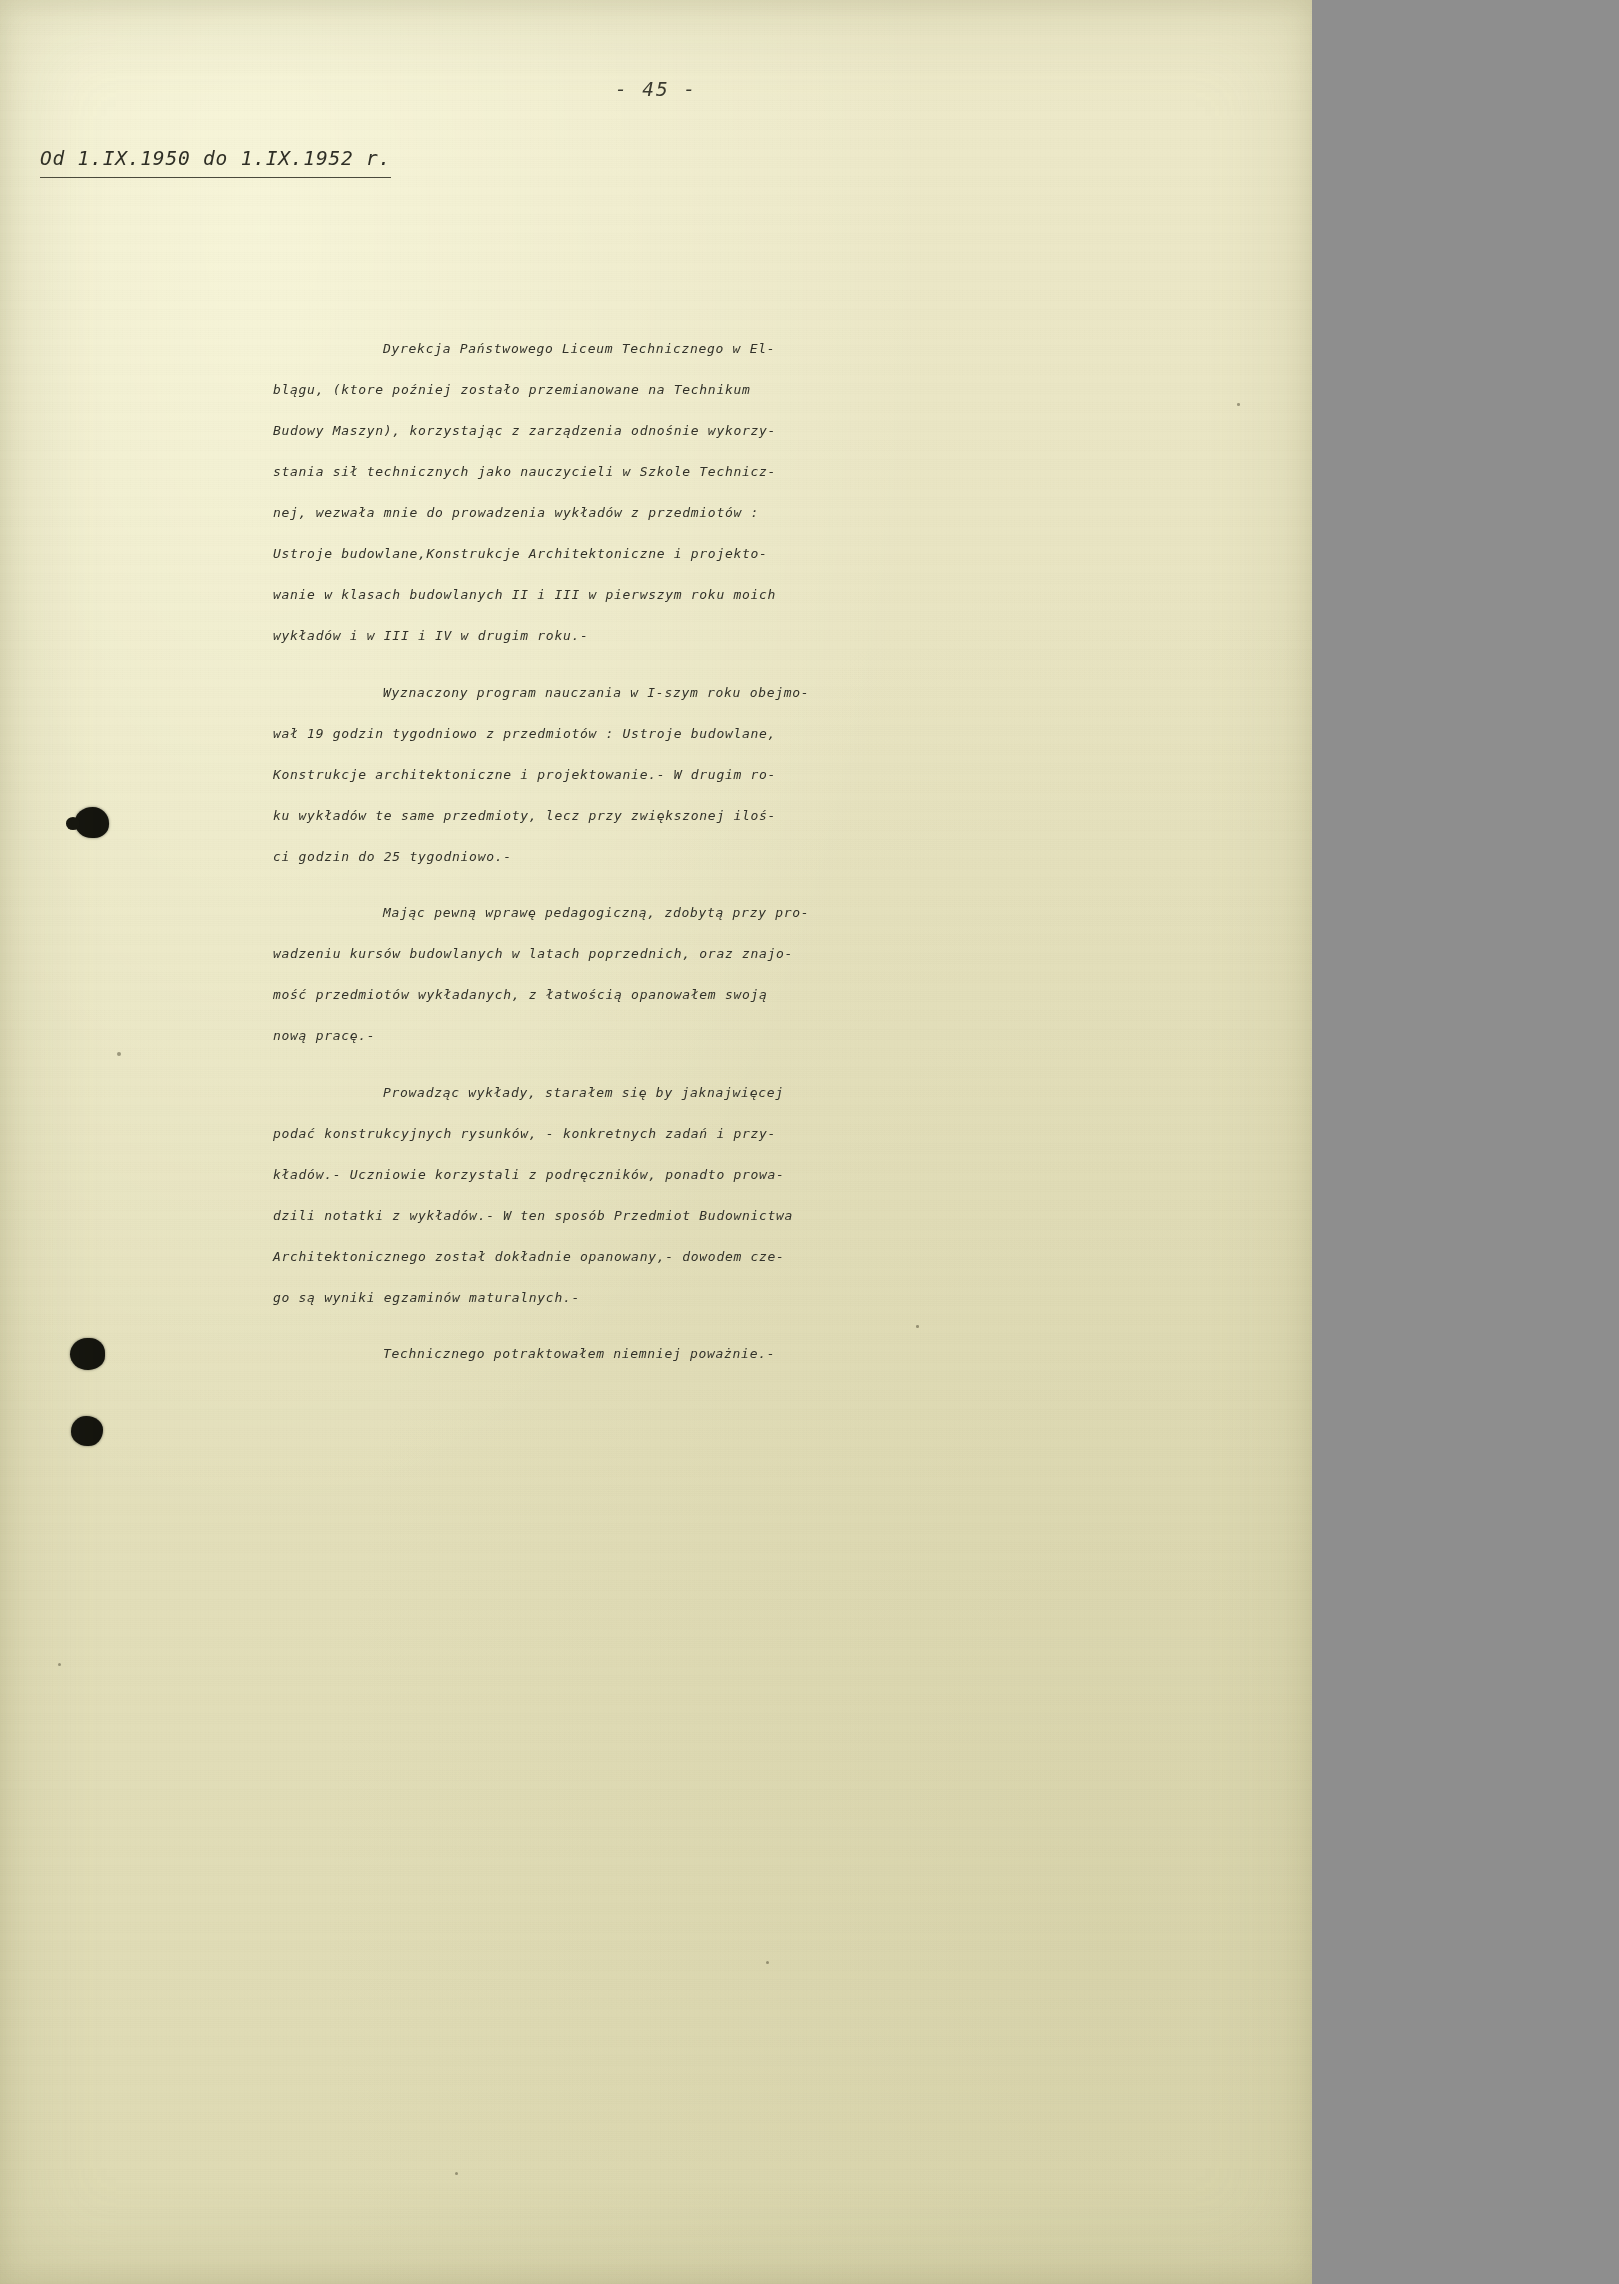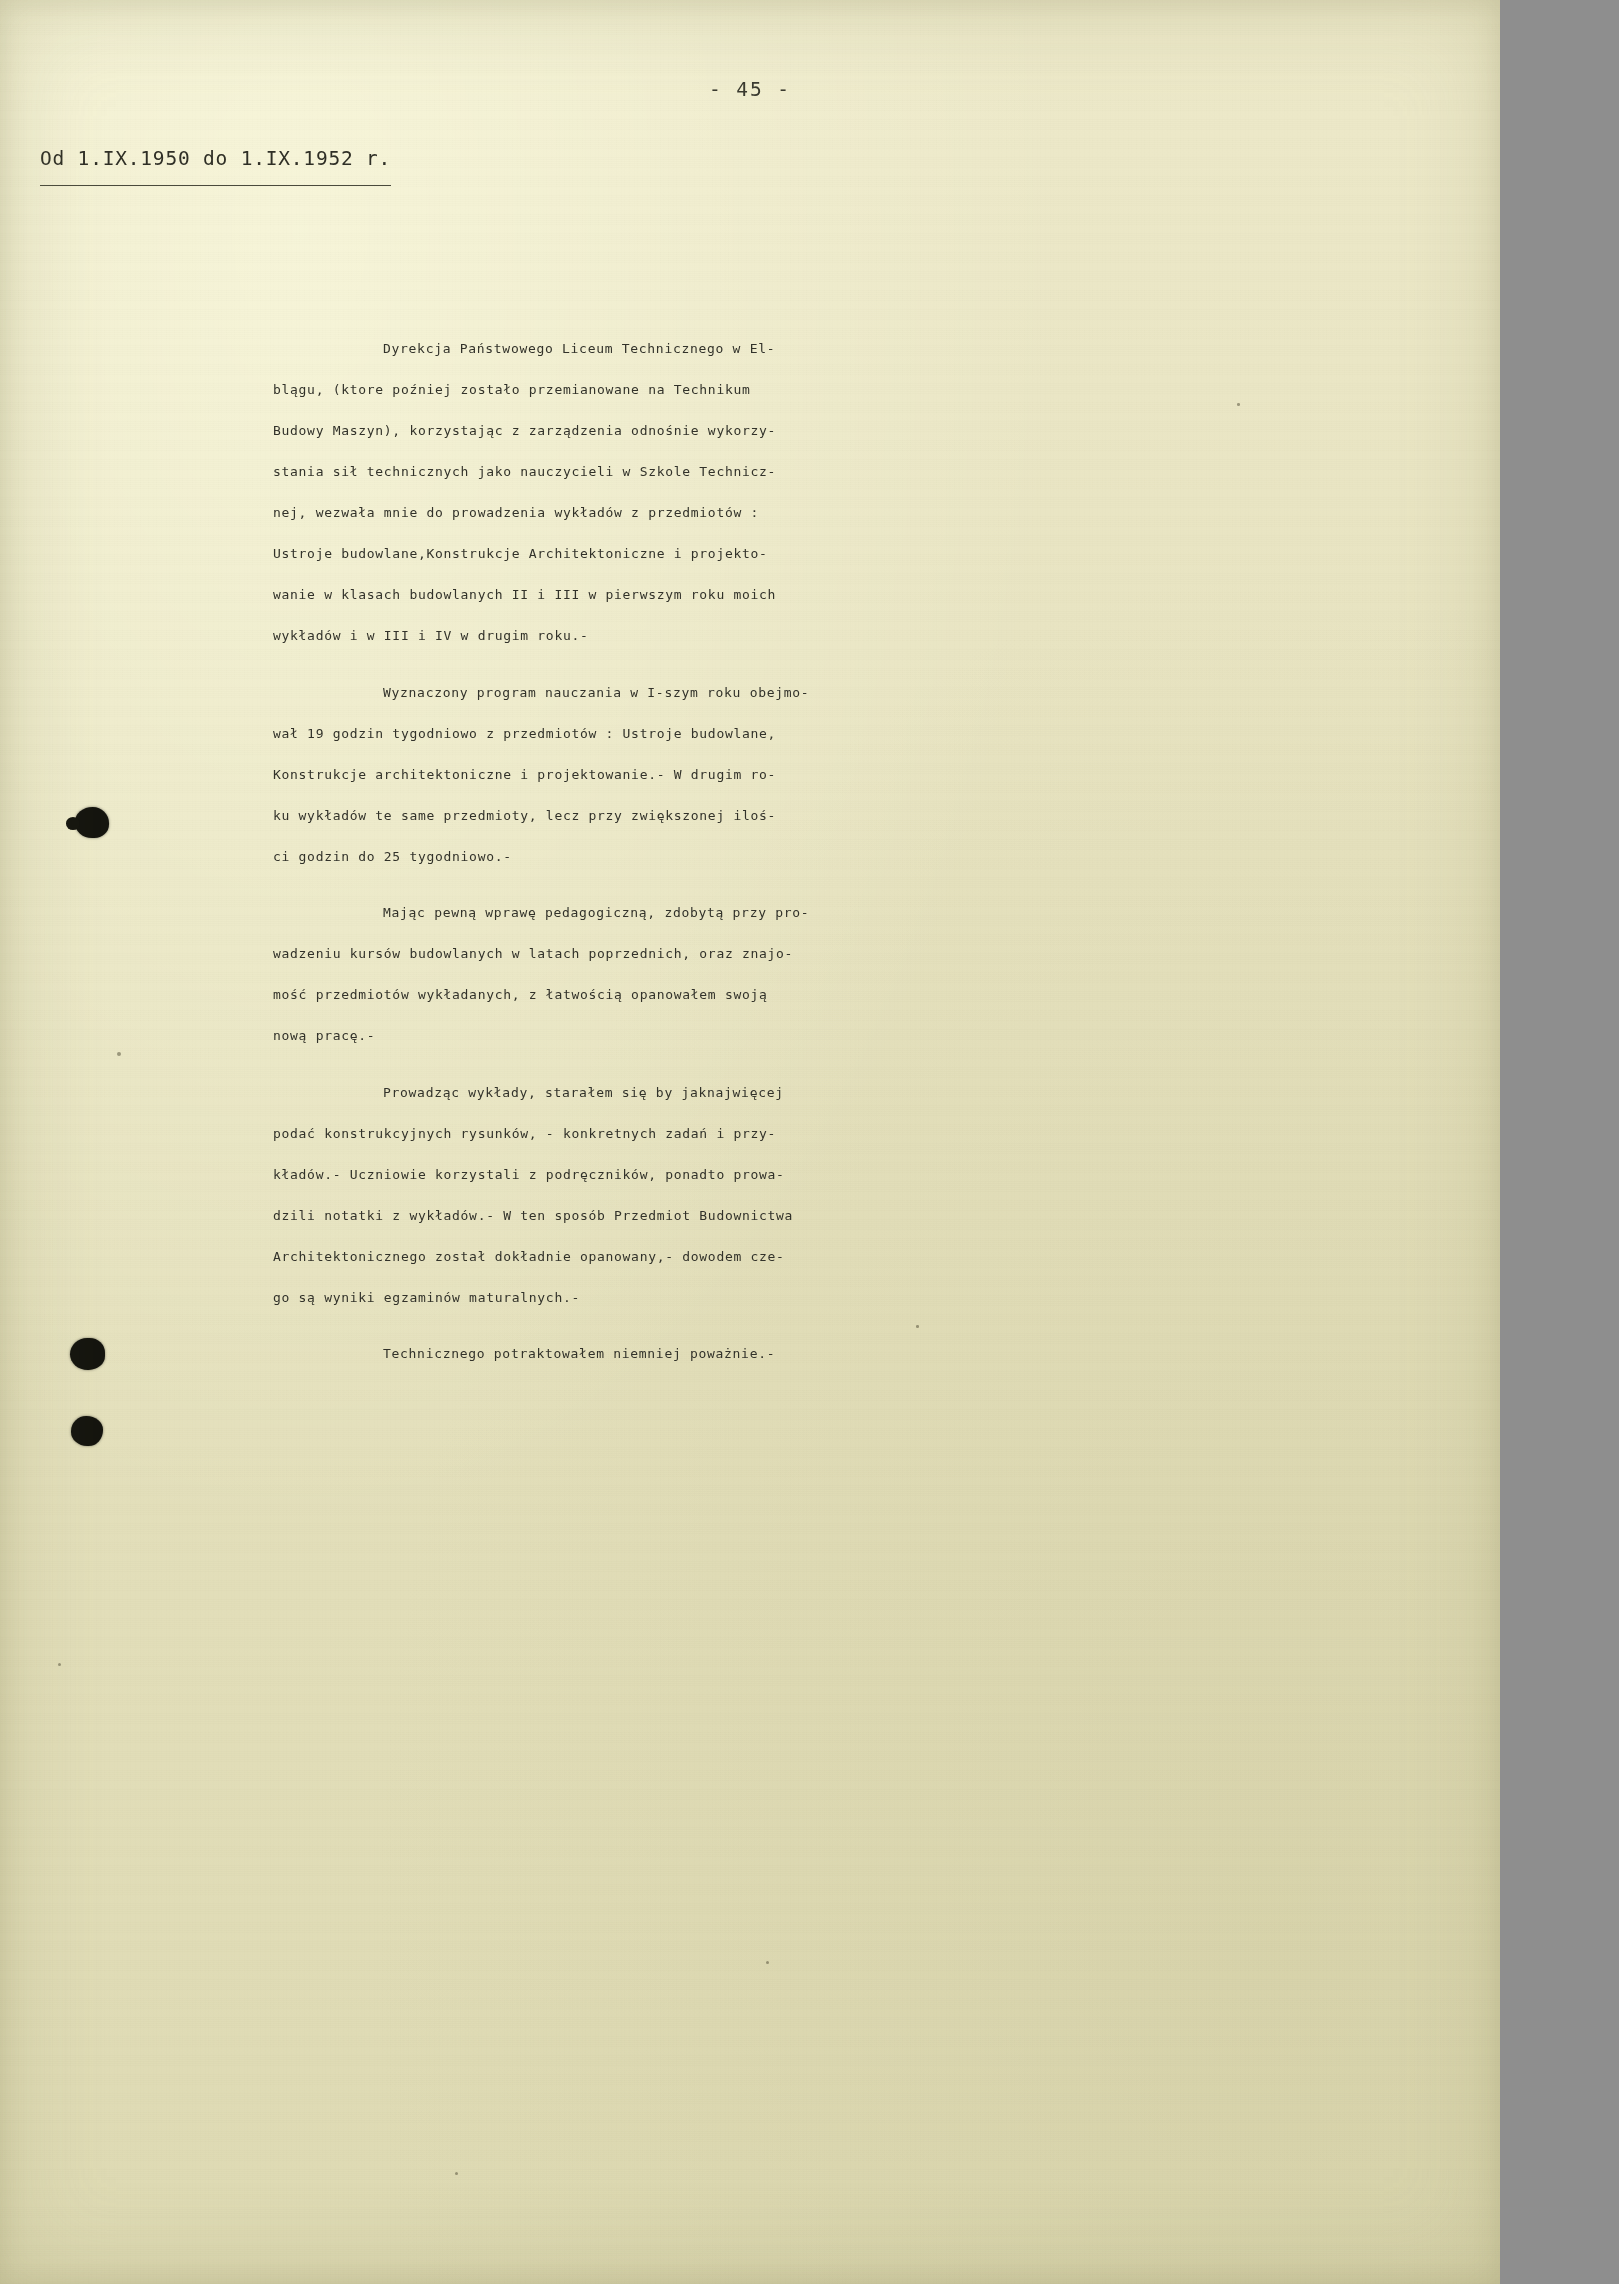--- a/index.html
+++ b/index.html
@@ -2,31 +2,32 @@
 <html style="font-size:10.4px"><head>
 <meta charset="utf-8">
 <style>
   html, body {
     margin: 0;
     padding: 0;
     background: #8e8e8e;
   }
   .page {
     position: relative;
-    width: 1500px;
+    width: 1312px;
     height: 2284px;
     background: #e8e4c4;
     background-image:
       radial-gradient(ellipse at 20% 10%, rgba(255,255,230,0.55) 0%, rgba(255,255,230,0) 45%),
       radial-gradient(ellipse at 85% 85%, rgba(200,195,150,0.35) 0%, rgba(200,195,150,0) 50%),
       linear-gradient(175deg, #eeeacb 0%, #e6e2bf 40%, #ddd9b2 100%);
     overflow: hidden;
     box-sizing: border-box;
     font-family: "DejaVu Sans Mono", "Liberation Mono", monospace;
     color: #2a2a22;
+    font-style: italic;
   }
   
   .grain {
     position: absolute;
     inset: 0;
     pointer-events: none;
     opacity: 0.35;
     background-image:
       repeating-linear-gradient(0deg, rgba(120,115,80,0.035) 0px, rgba(120,115,80,0.035) 0.6px, rgba(0,0,0,0) 0.6px, rgba(0,0,0,0) 1.9px),
       repeating-linear-gradient(90deg, rgba(120,115,80,0.03) 0px, rgba(120,115,80,0.03) 0.6px, rgba(0,0,0,0) 0.6px, rgba(0,0,0,0) 2.6px);
@@ -55,21 +56,21 @@
     left: 40px;
     width: 779px;
     font-size: 19.5px;
     line-height: 51px;
     letter-spacing: 0.8px;
     color: #2f2f26;
   }
   .heading .line1 {
     border-bottom: 1.3px solid #4a4a3c;
     display: inline-block;
-    padding-bottom: 12px;
+    padding-bottom: 4px;
     line-height: 29px;
   }
   .heading .line {
     display: block;
   }
 
   .body-text {
     position: absolute;
     top: 328px;
     left: 273px;

